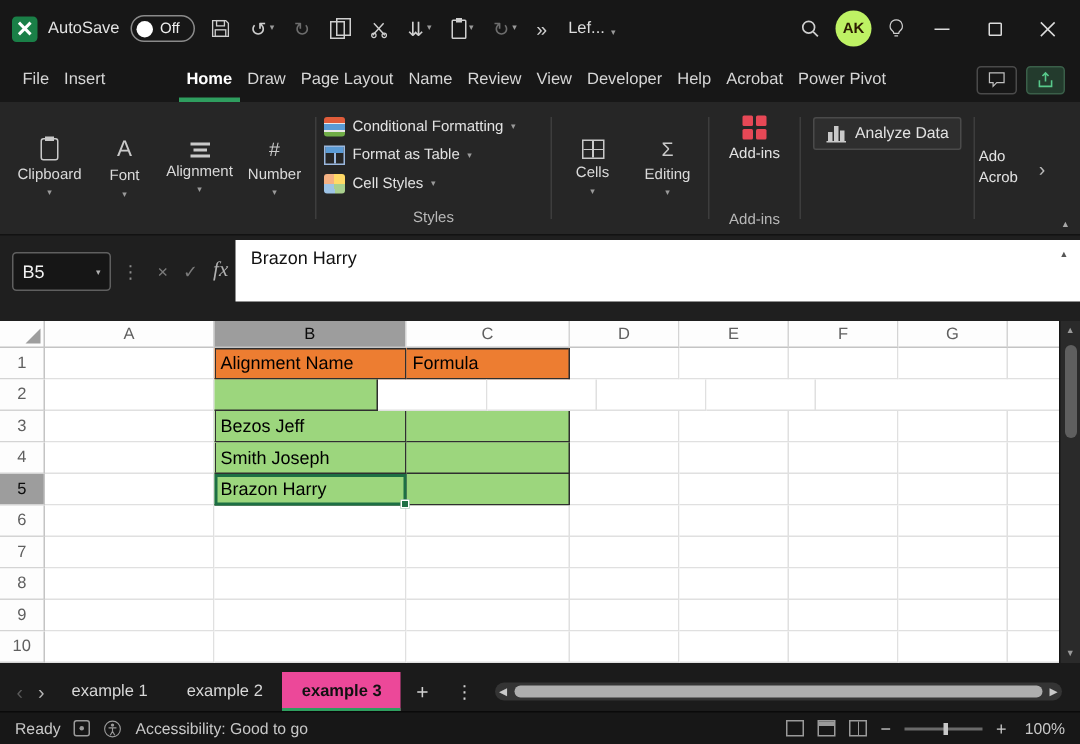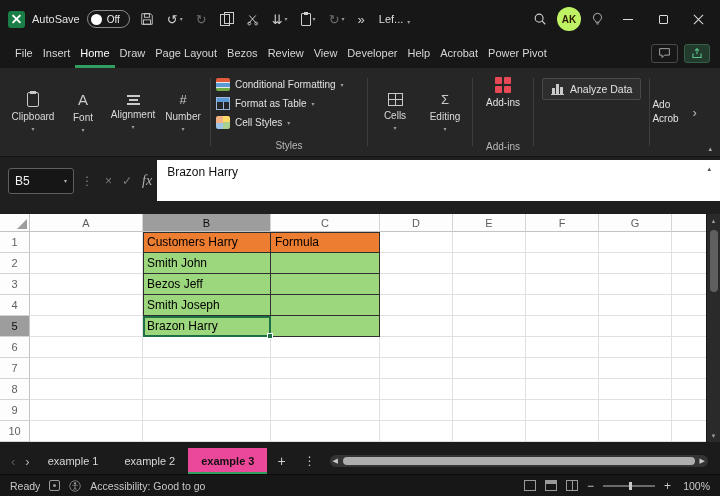--- a/index.html
+++ b/index.html
@@ -30,21 +30,21 @@
   .winbtn{width:28px;height:38px;display:flex;align-items:center;justify-content:center;color:#dcdcdc;}
   .w-min{width:10px;height:1px;background:#dcdcdc;}
   .w-max{width:9px;height:9px;border:1px solid #dcdcdc;border-radius:1px;}
   .w-close{position:relative;width:11px;height:11px;}
   .w-close i{position:absolute;left:-1px;right:-1px;top:5px;height:1px;background:#dcdcdc;transform:rotate(45deg);}
   .w-close i+i{transform:rotate(-45deg);}
 
   
   .tabsrow{position:absolute;top:38px;left:0;right:0;height:30px;background:#171717;display:flex;align-items:center;padding:0 10px;}
   .rtab{font-size:11px;color:#d6d6d6;height:30px;line-height:30px;padding:0 5px;white-space:nowrap;}
-  .rtab.active{color:#fff;font-weight:normal;box-shadow:inset 0 -3px 0 #2f9e5f;}
+  .rtab.active{color:#fff;font-weight:bold;box-shadow:inset 0 -3px 0 #2f9e5f;margin-left:44px;}
   .tr-right{margin-left:auto;display:flex;align-items:center;gap:6px;}
   .pill-btn{border:1px solid #4a4a4a;border-radius:3px;padding:2px 5px;display:flex;align-items:center;}
   .pill-btn.share{background:#233b2d;border-color:#3a5f49;}
 
   
   .ribbon{position:absolute;top:68px;left:0;right:0;height:88px;background:#262626;display:flex;align-items:stretch;padding:2px 2px 2px 8px;overflow:hidden;}
   .rgroup{width:50px;display:flex;flex-direction:column;align-items:center;justify-content:center;gap:4px;flex:none;}
   .glabel{font-size:10px;color:#dadada;white-space:nowrap;}
   .gcaret,.scaret{font-size:6px;color:#9a9a9a;line-height:1;}
   .vsep{width:1px;background:#3d3d3d;margin:8px 2px;flex:none;}
@@ -230,21 +230,21 @@
       </div>
   </div>
 
   <div class="tabsrow">
     <div style="display:flex;align-items:center;">
         <div class="rtab">File</div>
         <div class="rtab">Insert</div>
         <div class="rtab active">Home</div>
         <div class="rtab">Draw</div>
         <div class="rtab">Page Layout</div>
-        <div class="rtab">Bezos</div>
+        <div class="rtab">Name</div>
         <div class="rtab">Review</div>
         <div class="rtab">View</div>
         <div class="rtab">Developer</div>
         <div class="rtab">Help</div>
         <div class="rtab">Acrobat</div>
         <div class="rtab">Power Pivot</div>
       </div>
     <div class="tr-right">
       <div class="pill-btn">
         <svg width="15" height="13" viewBox="0 0 16 16">
@@ -381,32 +381,31 @@
         <div class="chead w-C">C</div>
         <div class="chead w-D">D</div>
         <div class="chead w-E">E</div>
         <div class="chead w-F">F</div>
         <div class="chead w-G">G</div>
         <div class="chead w-X"></div>
       </div>
       <div class="grow">
         <div class="rhead">1</div>
         <div class="cell w-A"></div>
-        <div class="cell w-B fill-orange bd bd-t bd-l">Customers Harry</div>
+        <div class="cell w-B fill-orange bd bd-t bd-l">Alignment Name</div>
         <div class="cell w-C fill-orange bd bd-t">Formula</div>
         <div class="cell w-D"></div>
         <div class="cell w-E"></div>
         <div class="cell w-F"></div>
         <div class="cell w-G"></div>
         <div class="cell w-X"></div>
       </div>
       <div class="grow">
         <div class="rhead">2</div>
         <div class="cell w-A"></div>
-        <div class="cell w-B fill-green bd bd-l">Smith John</div>
         <div class="cell w-C fill-green bd"></div>
         <div class="cell w-D"></div>
         <div class="cell w-E"></div>
         <div class="cell w-F"></div>
         <div class="cell w-G"></div>
         <div class="cell w-X"></div>
       </div>
       <div class="grow">
         <div class="rhead">3</div>
         <div class="cell w-A"></div>

